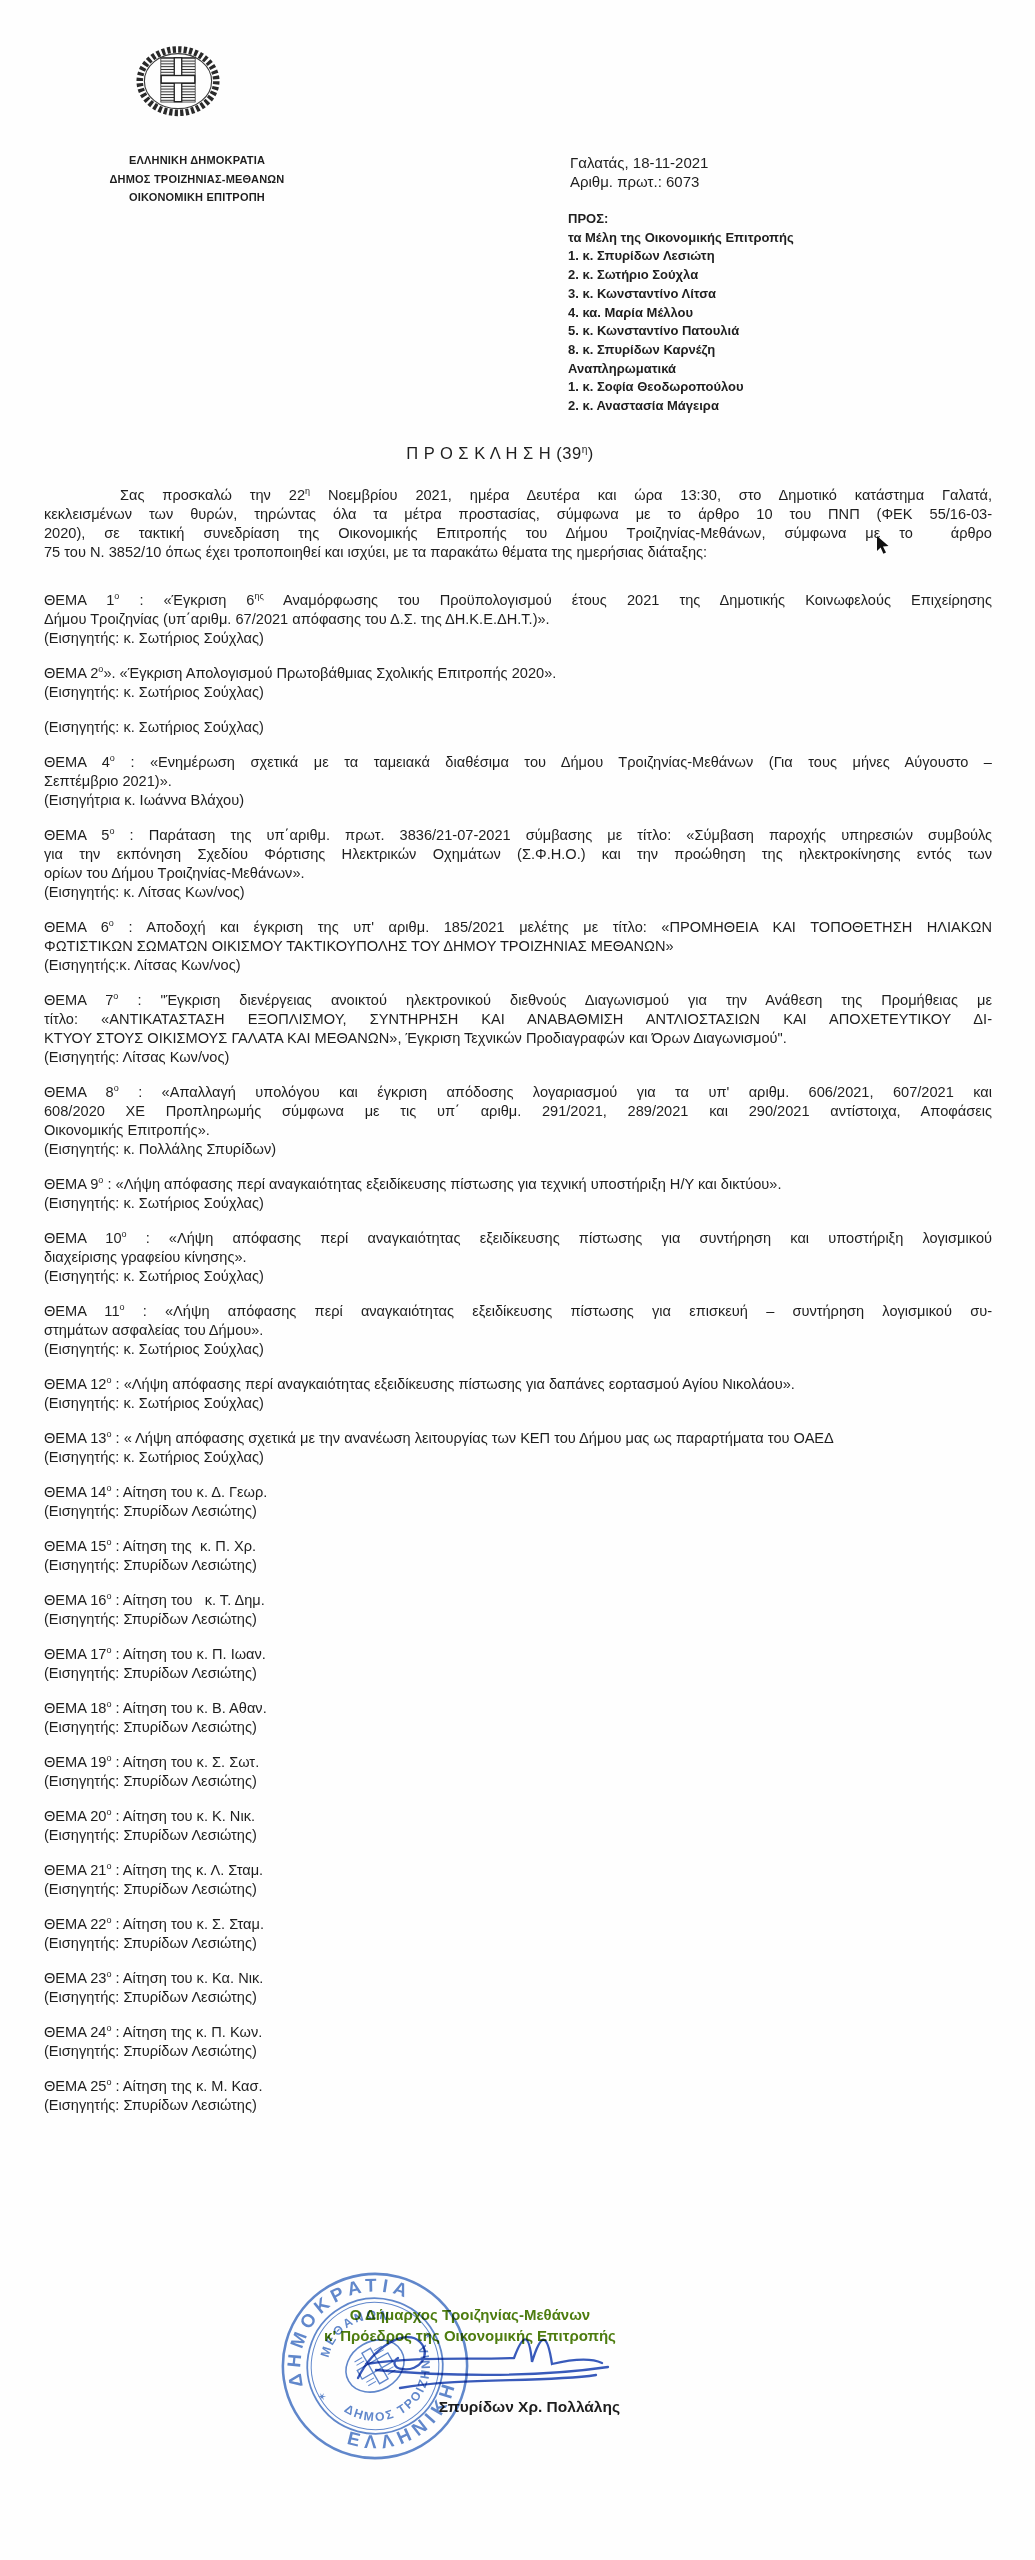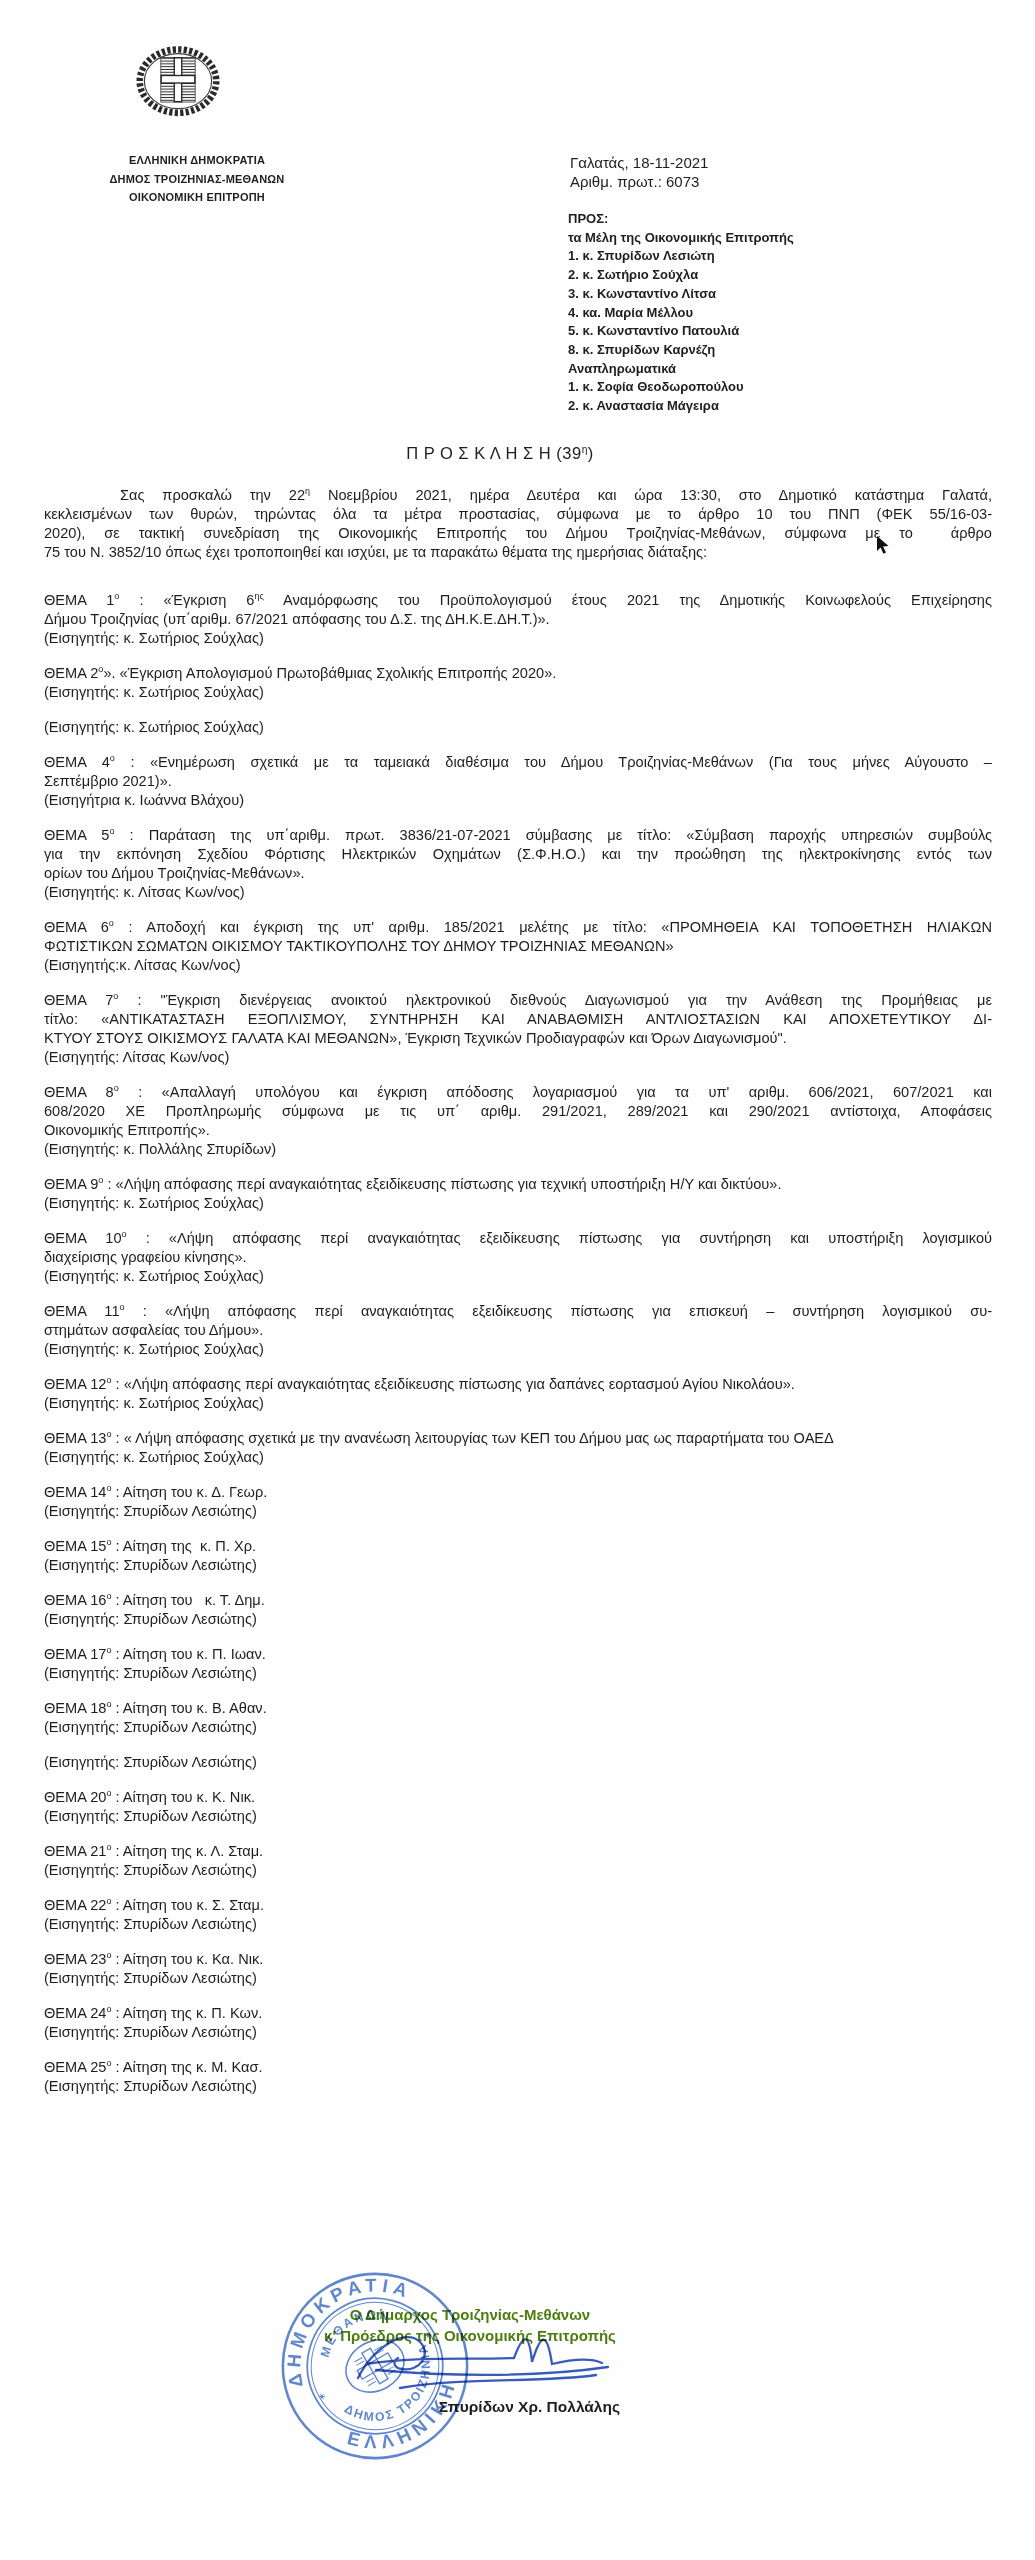--- a/index.html
+++ b/index.html
@@ -183,20 +183,21 @@
       </div>
       <div class="theme-block">
         <div class="bline">ΘΕΜΑ 17<sup>ο</sup> : Αίτηση του κ. Π. Ιωαν.</div>
         <div class="bline">(Εισηγητής: Σπυρίδων Λεσιώτης)</div>
       </div>
       <div class="theme-block">
         <div class="bline">ΘΕΜΑ 18<sup>ο</sup> : Αίτηση του κ. Β. Αθαν.</div>
         <div class="bline">(Εισηγητής: Σπυρίδων Λεσιώτης)</div>
       </div>
       <div class="theme-block">
+        <div class="bline">ΘΕΜΑ 19<sup>ο</sup> : Αίτηση του κ. Σ. Σωτ.</div>
         <div class="bline">(Εισηγητής: Σπυρίδων Λεσιώτης)</div>
       </div>
       <div class="theme-block">
         <div class="bline">ΘΕΜΑ 20<sup>ο</sup> : Αίτηση του κ. Κ. Νικ.</div>
         <div class="bline">(Εισηγητής: Σπυρίδων Λεσιώτης)</div>
       </div>
       <div class="theme-block">
         <div class="bline">ΘΕΜΑ 21<sup>ο</sup> : Αίτηση της κ. Λ. Σταμ.</div>
         <div class="bline">(Εισηγητής: Σπυρίδων Λεσιώτης)</div>
       </div>

